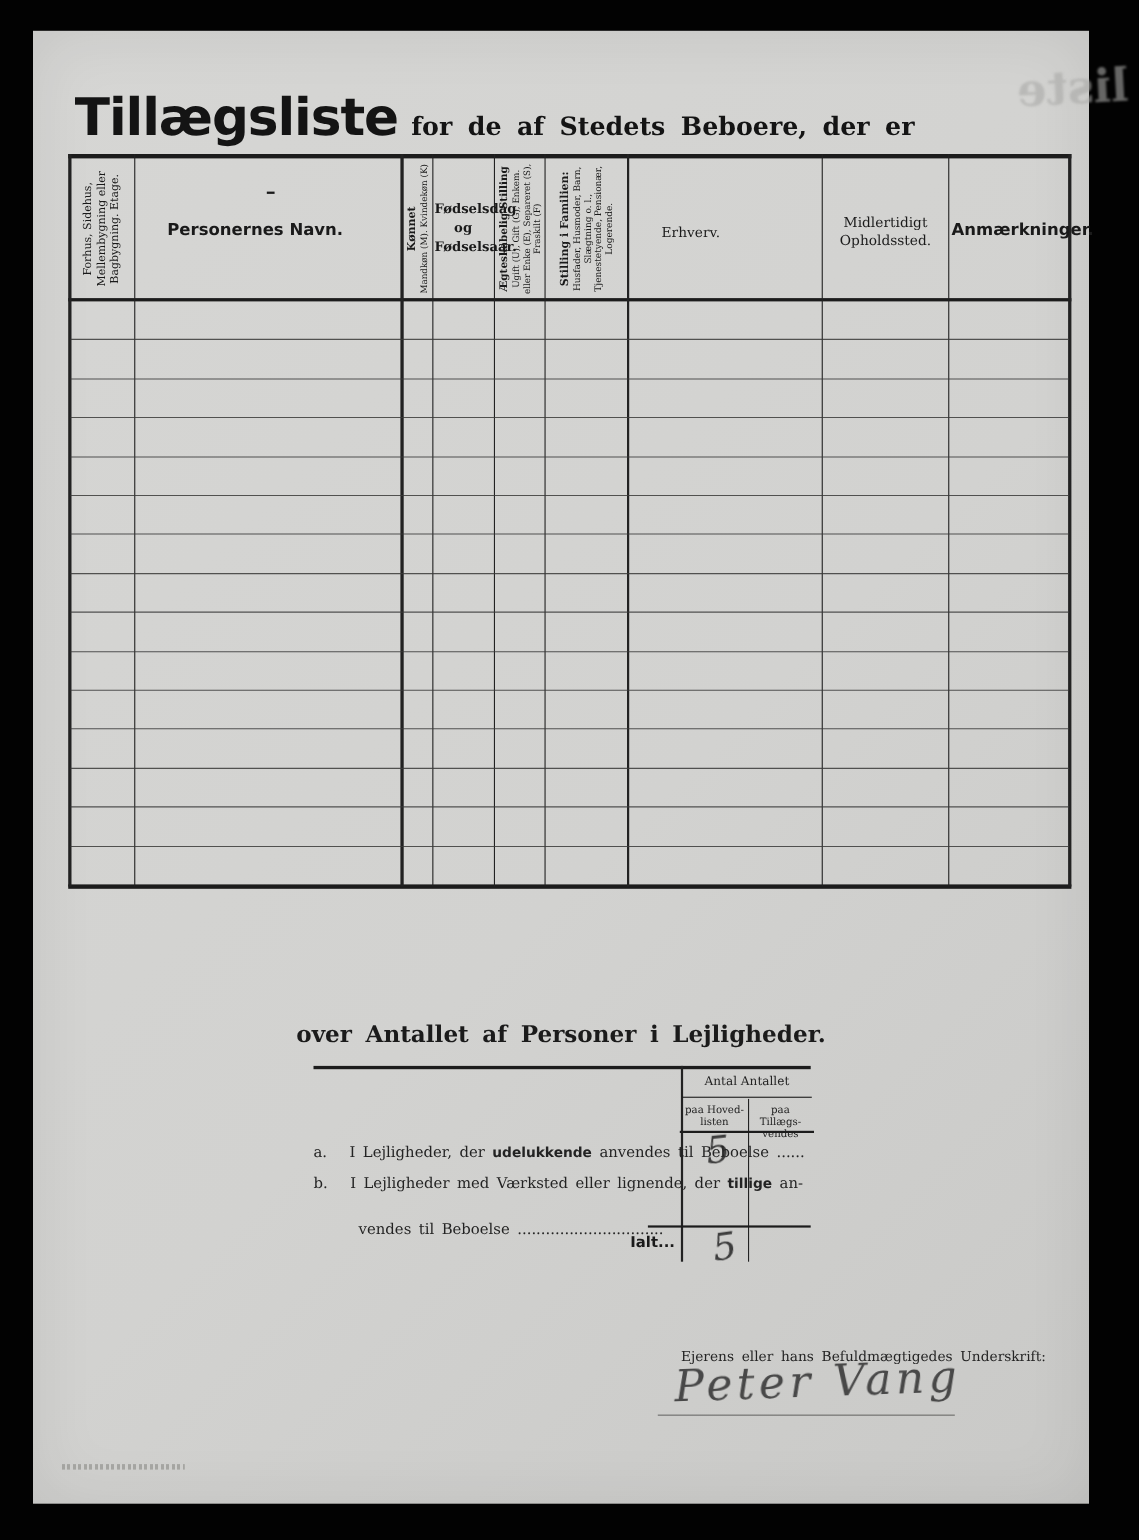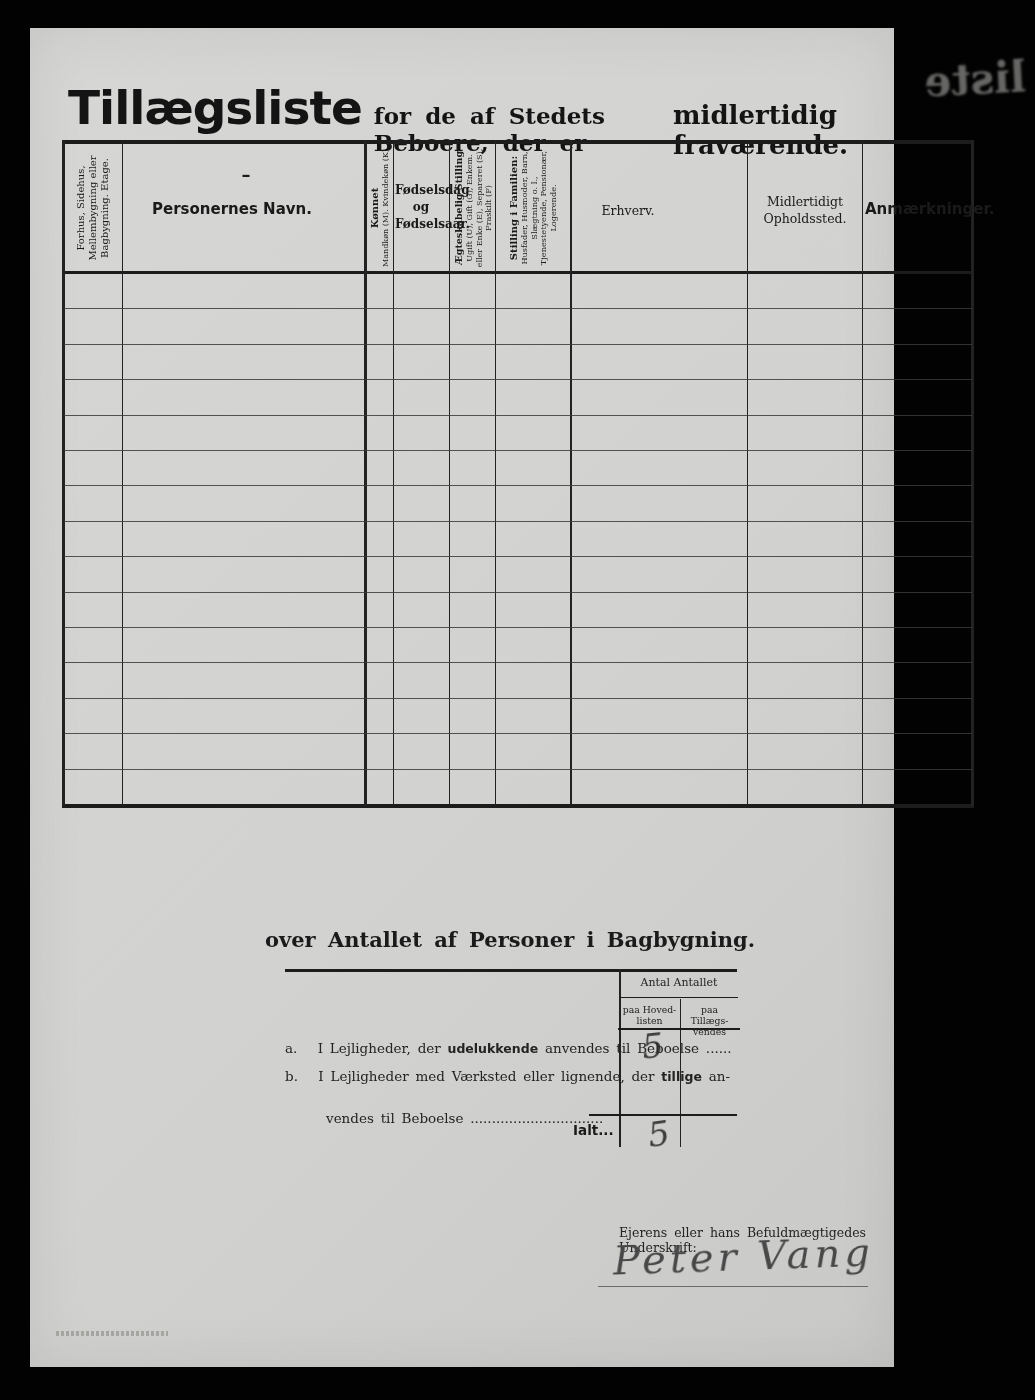--- a/index.html
+++ b/index.html
@@ -1,18 +1,18 @@
 <!DOCTYPE html>
 <html><head>
 <meta charset="utf-8">
 <style>
   html,body{margin:0;padding:0;background:#000;}
   .stage{position:relative;width:1035px;height:1400px;background:#020202;overflow:hidden;
          font-family:"DejaVu Serif", serif;}
-  .paper{position:absolute;left:30px;top:28px;width:864px;height:1339px;
+  .paper{position:absolute;left:30px;top:28px;width:960px;height:1339px;
          background:linear-gradient(135deg,#d6d6d4 0%,#d2d2d0 55%,#c9c9c7 100%);
          box-shadow:inset 0 0 60px rgba(0,0,0,0.08);}
   
   .titlerow{position:absolute;left:38px;top:52px;display:flex;align-items:baseline;gap:12px;color:#141414;}
   .t-main{font-family:"DejaVu Sans",sans-serif;font-weight:bold;font-size:47px;letter-spacing:-1px;}
   .t-mid{font-family:"DejaVu Serif",serif;font-weight:bold;font-size:23px;word-spacing:6px;}
   .t-bold{font-family:"DejaVu Serif",serif;font-weight:bold;font-size:26px;word-spacing:4px;}
   .bleed{position:absolute;left:856px;top:28px;width:140px;font-family:"DejaVu Serif",serif;
          font-weight:bold;font-size:42px;color:#a9a9a7;transform:scaleX(-1) rotate(3deg);
          opacity:.6;filter:blur(1.2px);}
@@ -62,21 +62,20 @@
 <body>
 
 <div class="stage">
   <div class="paper">
 
     <div class="bleed">liste</div>
 
     <div class="titlerow">
       <span class="t-main">Tillægsliste</span>
       <span class="t-mid">for de af Stedets Beboere, der er</span>
-      <span class="t-bold">midlertidig fraværende.</span>
     </div>
 
     <div class="hline" style="left:32px;top:112px;width:912px;height:4px;"></div>
     <div class="hline" style="left:32px;top:243px;width:912px;height:3px;"></div>
     <div class="hline" style="left:32px;top:776px;width:912px;height:4px;"></div>
 
     <div class="vline" style="left:32px;top:112px;width:3px;height:666px;"></div>
     <div class="vline" style="left:92px;top:112px;width:1px;height:666px;"></div>
     <div class="vline" style="left:334px;top:112px;width:3px;height:666px;"></div>
     <div class="vline" style="left:363px;top:112px;width:1px;height:666px;"></div>
@@ -136,21 +135,21 @@
         <div class="brow rowline"></div>
         <div class="brow rowline"></div>
         <div class="brow rowline"></div>
         <div class="brow rowline"></div>
         <div class="brow rowline"></div>
         <div class="brow rowline"></div>
         <div class="brow rowline"></div>
         <div class="brow"></div>
       </div>
 
-    <div class="sum-sub">over Antallet af Personer i Bagbygning.</div>
+    <div class="sum-sub">over Antallet af Personer i Lejligheder.</div>
 
     <div class="hline" style="left:255px;top:941px;width:452px;height:3px;"></div>
     <div class="vline" style="left:589px;top:941px;width:2px;height:178px;"></div>
     <div class="vline" style="left:650px;top:971px;width:1px;height:148px;"></div>
     <div class="mini-label" style="left:590px;top:948px;width:118px;font-size:11px;">Antal Antallet</div>
     <div class="hline" style="left:590px;top:969px;width:118px;height:1px;"></div>
     <div class="mini-label pre" style="left:590px;top:976px;width:59px;font-size:9.3px;line-height:11px;">paa Hoved-
 listen</div>
     <div class="mini-label pre" style="left:651px;top:976px;width:57px;font-size:9.3px;line-height:11px;">paa Tillægs-
 vendes</div>

